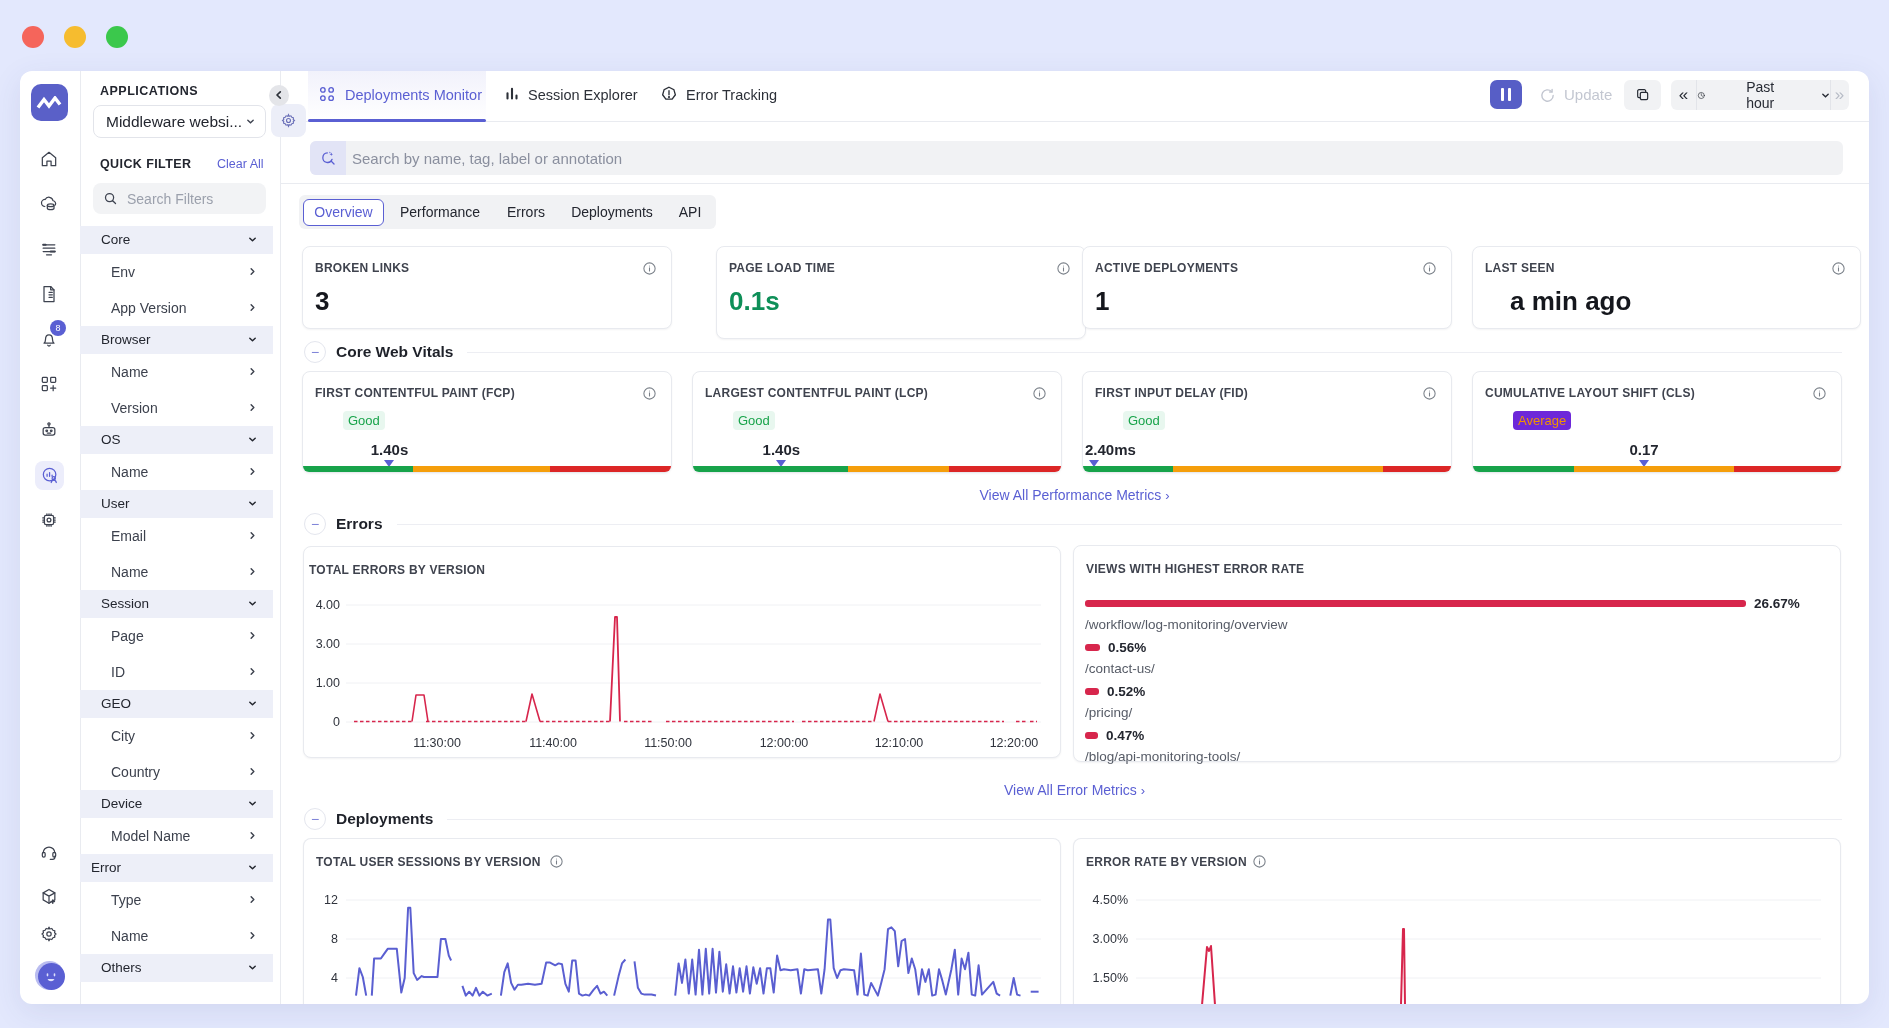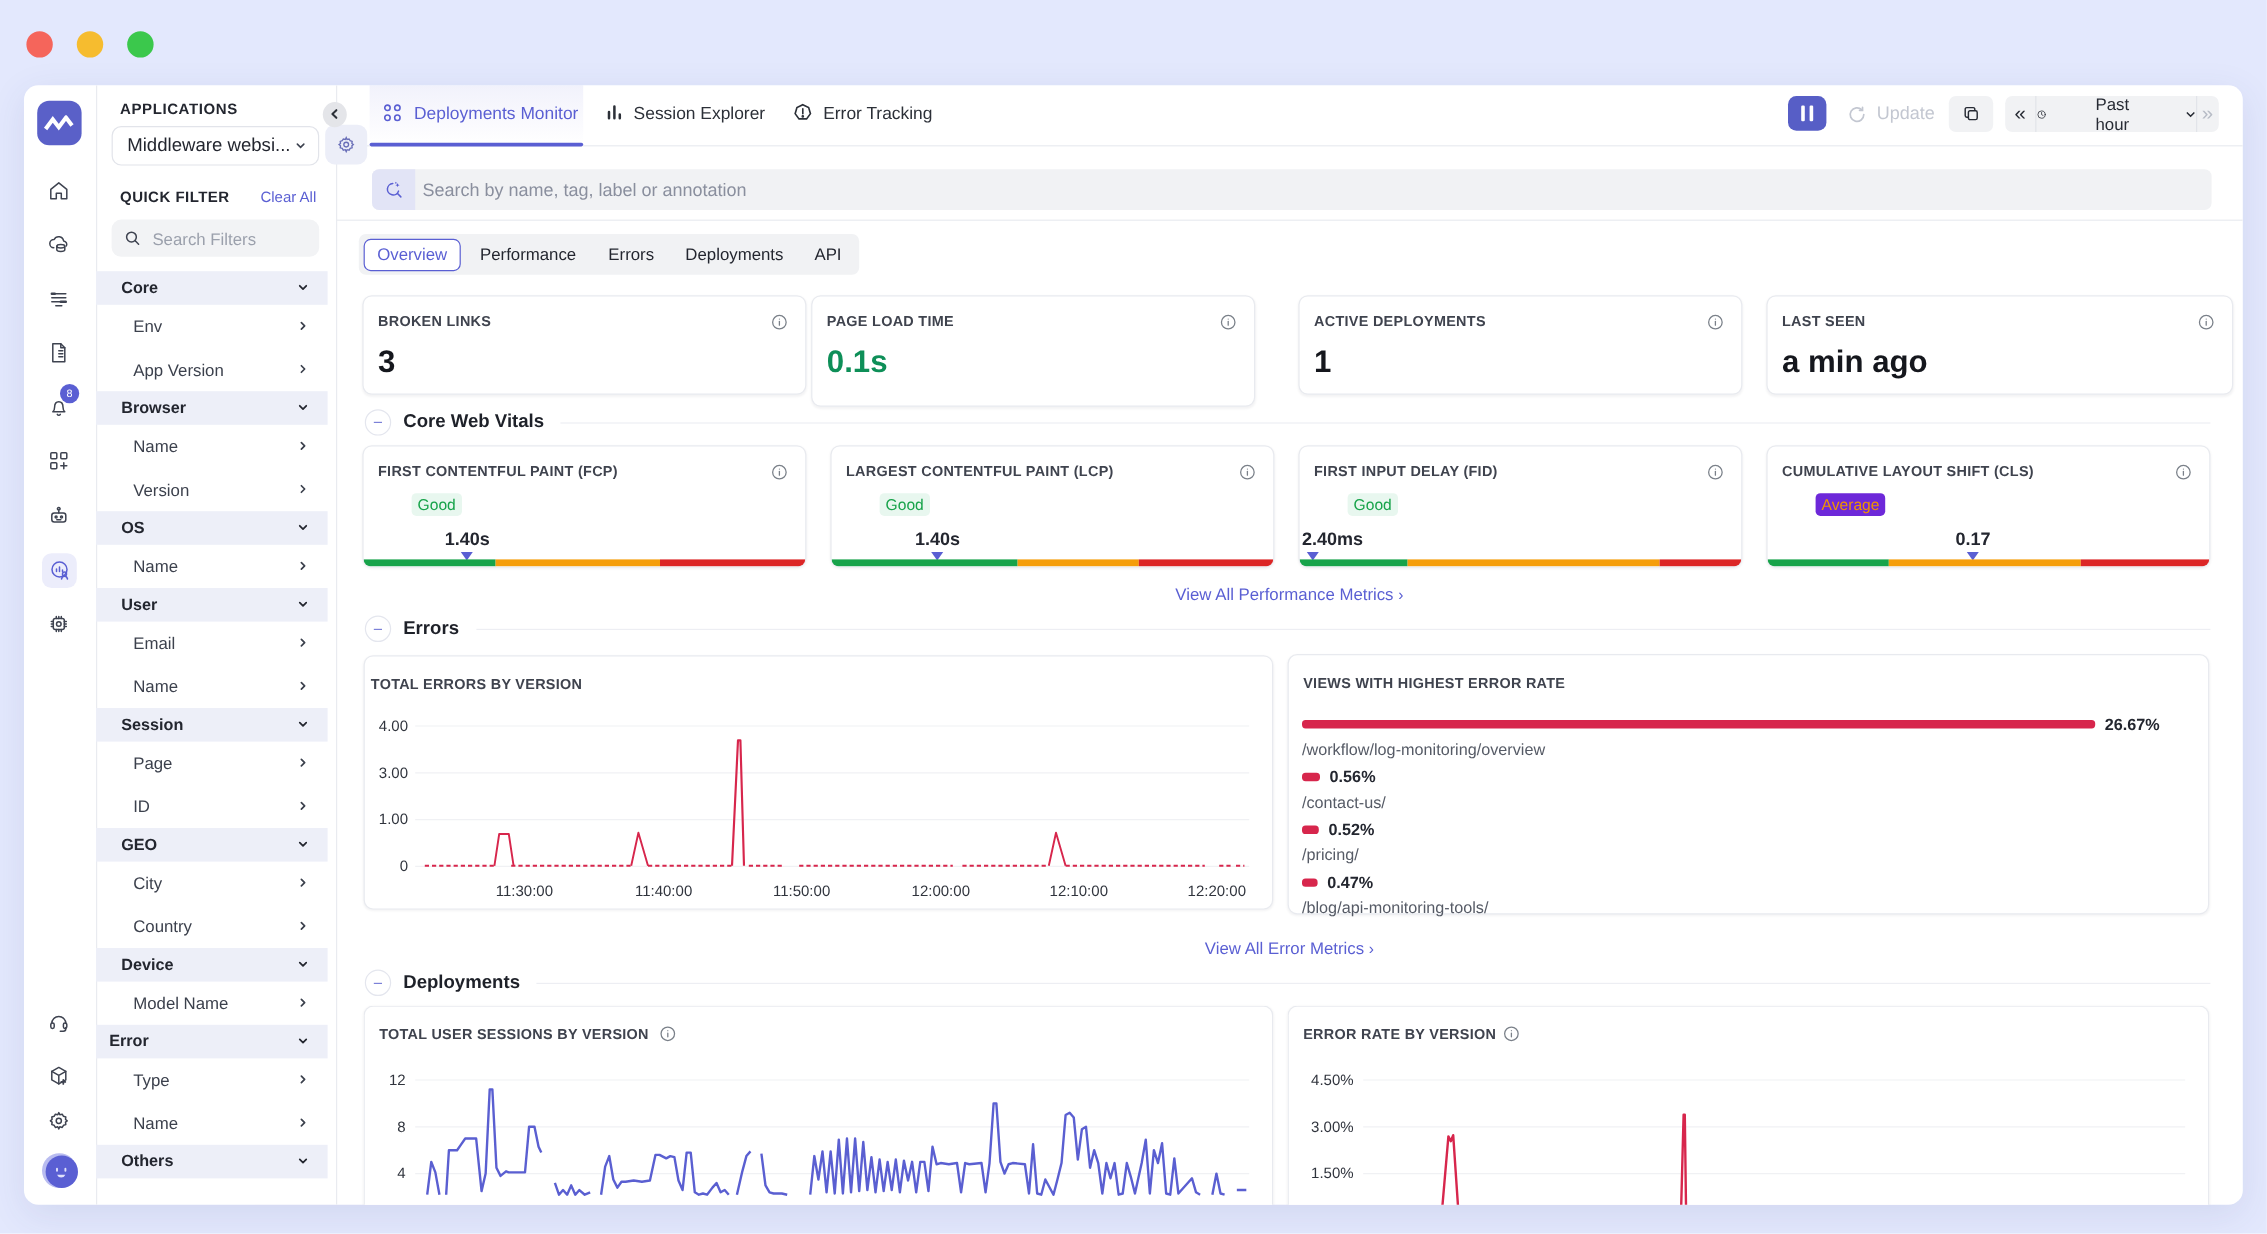--- a/index.html
+++ b/index.html
@@ -4,21 +4,21 @@
 *{margin:0;padding:0;box-sizing:border-box;}
 html,body{width:1889px;height:1028px;overflow:hidden;}
 body{font-family:"Liberation Sans",sans-serif;background:#e3e8fd;position:relative;}
 .abs{position:absolute;}
 .dot{position:absolute;top:26px;width:22px;height:22px;border-radius:50%;}
 .win{position:absolute;left:20px;top:71px;width:1849px;height:933px;background:#fff;border-radius:12px;box-shadow:0 8px 30px rgba(60,70,130,.10);overflow:hidden;}
 .vline{position:absolute;top:0;bottom:0;width:1px;background:#e9ebf0;}
 .ic{position:absolute;left:19px;width:20px;height:20px;color:#3e4350;}
 .ic svg{width:20px;height:20px;display:block;}
 .sideheadrow{position:absolute;left:60px;width:193px;height:28px;background:#edeff8;display:flex;align-items:center;padding:0 16px 0 21px;}
-.sideheadrow span{flex:1;font-size:13.5px;font-weight:bold;color:#23262f;}
+.sideheadrow span{flex:1;font-size:13.5px;font-weight:normal;color:#23262f;}
 .sideitem{position:absolute;left:60px;width:193px;height:36px;display:flex;align-items:center;padding:0 16px 0 31px;}
 .sideitem span{flex:1;font-size:14px;color:#3c414d;}
 .chev{width:9px;height:9px;flex:none;}
 .card{position:absolute;background:#fff;border:1px solid #e8eaef;border-radius:8px;box-shadow:0 1px 2px rgba(16,24,40,.05);}
 .ctitle{position:absolute;left:12px;top:14px;font-size:12px;font-weight:bold;color:#3f434e;letter-spacing:.25px;white-space:nowrap;}
 .cinfo{position:absolute;right:14px;top:14px;width:15px;height:15px;color:#7a8089;}
 .bigval{position:absolute;left:12px;top:39px;font-size:26px;font-weight:bold;color:#15171d;}
 .badge{position:absolute;left:12px;top:39px;font-size:13px;padding:2px 5px;border-radius:4px;margin-left:28px;}
 .vval{position:absolute;top:69px;font-size:15px;font-weight:bold;color:#23262f;transform:translateX(-50%);}
 .vmark{position:absolute;top:88px;width:0;height:0;border-left:5px solid transparent;border-right:5px solid transparent;border-top:7px solid #5a5fd3;transform:translateX(-50%);}
@@ -372,21 +372,21 @@
 <div class="abs" style="left:655px;top:133px;width:30px;font-size:14px;color:#23262f;text-align:center;">API</div>
 <div class="card" style="left:282px;top:175px;width:370px;height:83px;">
       <div class="ctitle">BROKEN LINKS</div>
       <svg class="cinfo" viewBox="0 0 24 24" fill="none" stroke="currentColor" stroke-width="1.7">
         <circle cx="12" cy="12" r="9"></circle>
         <path d="M12 11v5" stroke-linecap="round"></path>
         <circle cx="12" cy="7.8" r="0.8" fill="currentColor" stroke="none"></circle>
       </svg>
       <div class="bigval" style="color:#15171d;">3</div>
     </div>
-<div class="card" style="left:656px;top:175px;width:370px;height:93px;">
+<div class="card" style="left:696px;top:175px;width:370px;height:93px;">
       <div class="ctitle">PAGE LOAD TIME</div>
       <svg class="cinfo" viewBox="0 0 24 24" fill="none" stroke="currentColor" stroke-width="1.7">
         <circle cx="12" cy="12" r="9"></circle>
         <path d="M12 11v5" stroke-linecap="round"></path>
         <circle cx="12" cy="7.8" r="0.8" fill="currentColor" stroke="none"></circle>
       </svg>
       <div class="bigval" style="color:#0e8f58;">0.1s</div>
     </div>
 <div class="card" style="left:1062px;top:175px;width:370px;height:83px;">
       <div class="ctitle">ACTIVE DEPLOYMENTS</div>
@@ -397,21 +397,21 @@
       </svg>
       <div class="bigval" style="color:#15171d;">1</div>
     </div>
 <div class="card" style="left:1452px;top:175px;width:389px;height:83px;">
       <div class="ctitle">LAST SEEN</div>
       <svg class="cinfo" viewBox="0 0 24 24" fill="none" stroke="currentColor" stroke-width="1.7">
         <circle cx="12" cy="12" r="9"></circle>
         <path d="M12 11v5" stroke-linecap="round"></path>
         <circle cx="12" cy="7.8" r="0.8" fill="currentColor" stroke="none"></circle>
       </svg>
-      <div class="bigval" style="color:#15171d;">a min ago</div>
+      <div class="bigval" style="color:#15171d;margin-left:25px;">a min ago</div>
     </div>
 <div class="sechead" style="left:284px;top:270px;width:1538px;">
       <div class="minus">−</div>
       <b>Core Web Vitals</b>
       <div class="secline"></div>
     </div>
 <div class="card" style="left:282px;top:300px;width:370px;height:102px;">
       <div class="ctitle">FIRST CONTENTFUL PAINT (FCP)</div>
       <svg class="cinfo" viewBox="0 0 24 24" fill="none" stroke="currentColor" stroke-width="1.7">
         <circle cx="12" cy="12" r="9"></circle>

